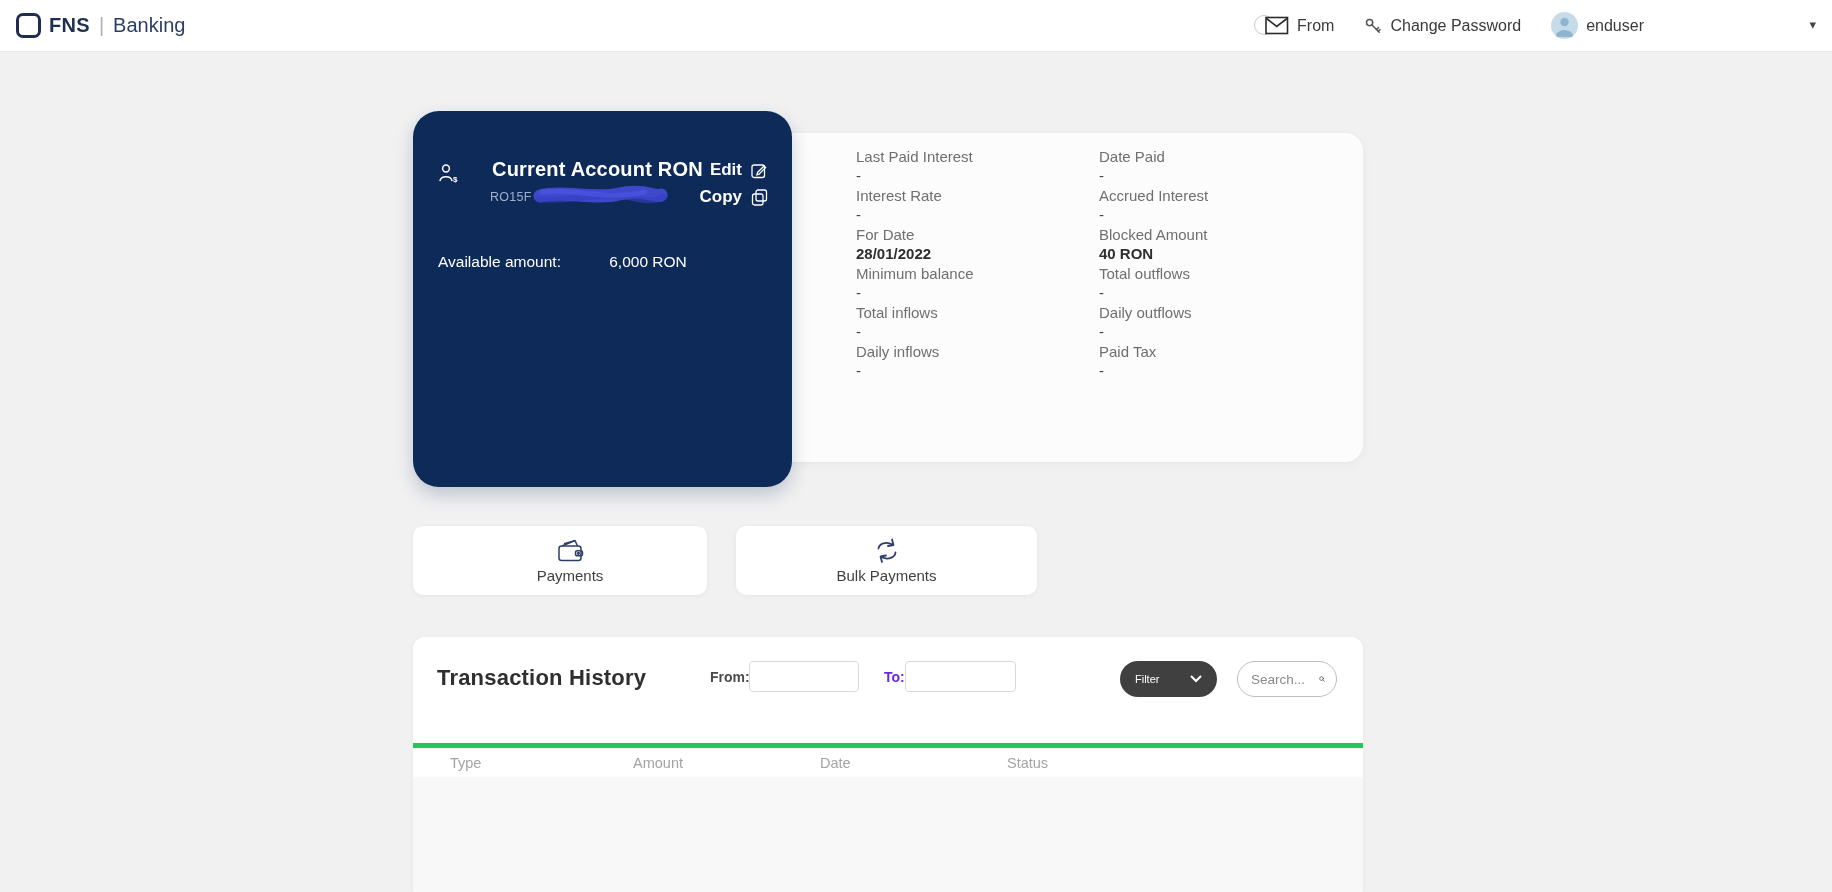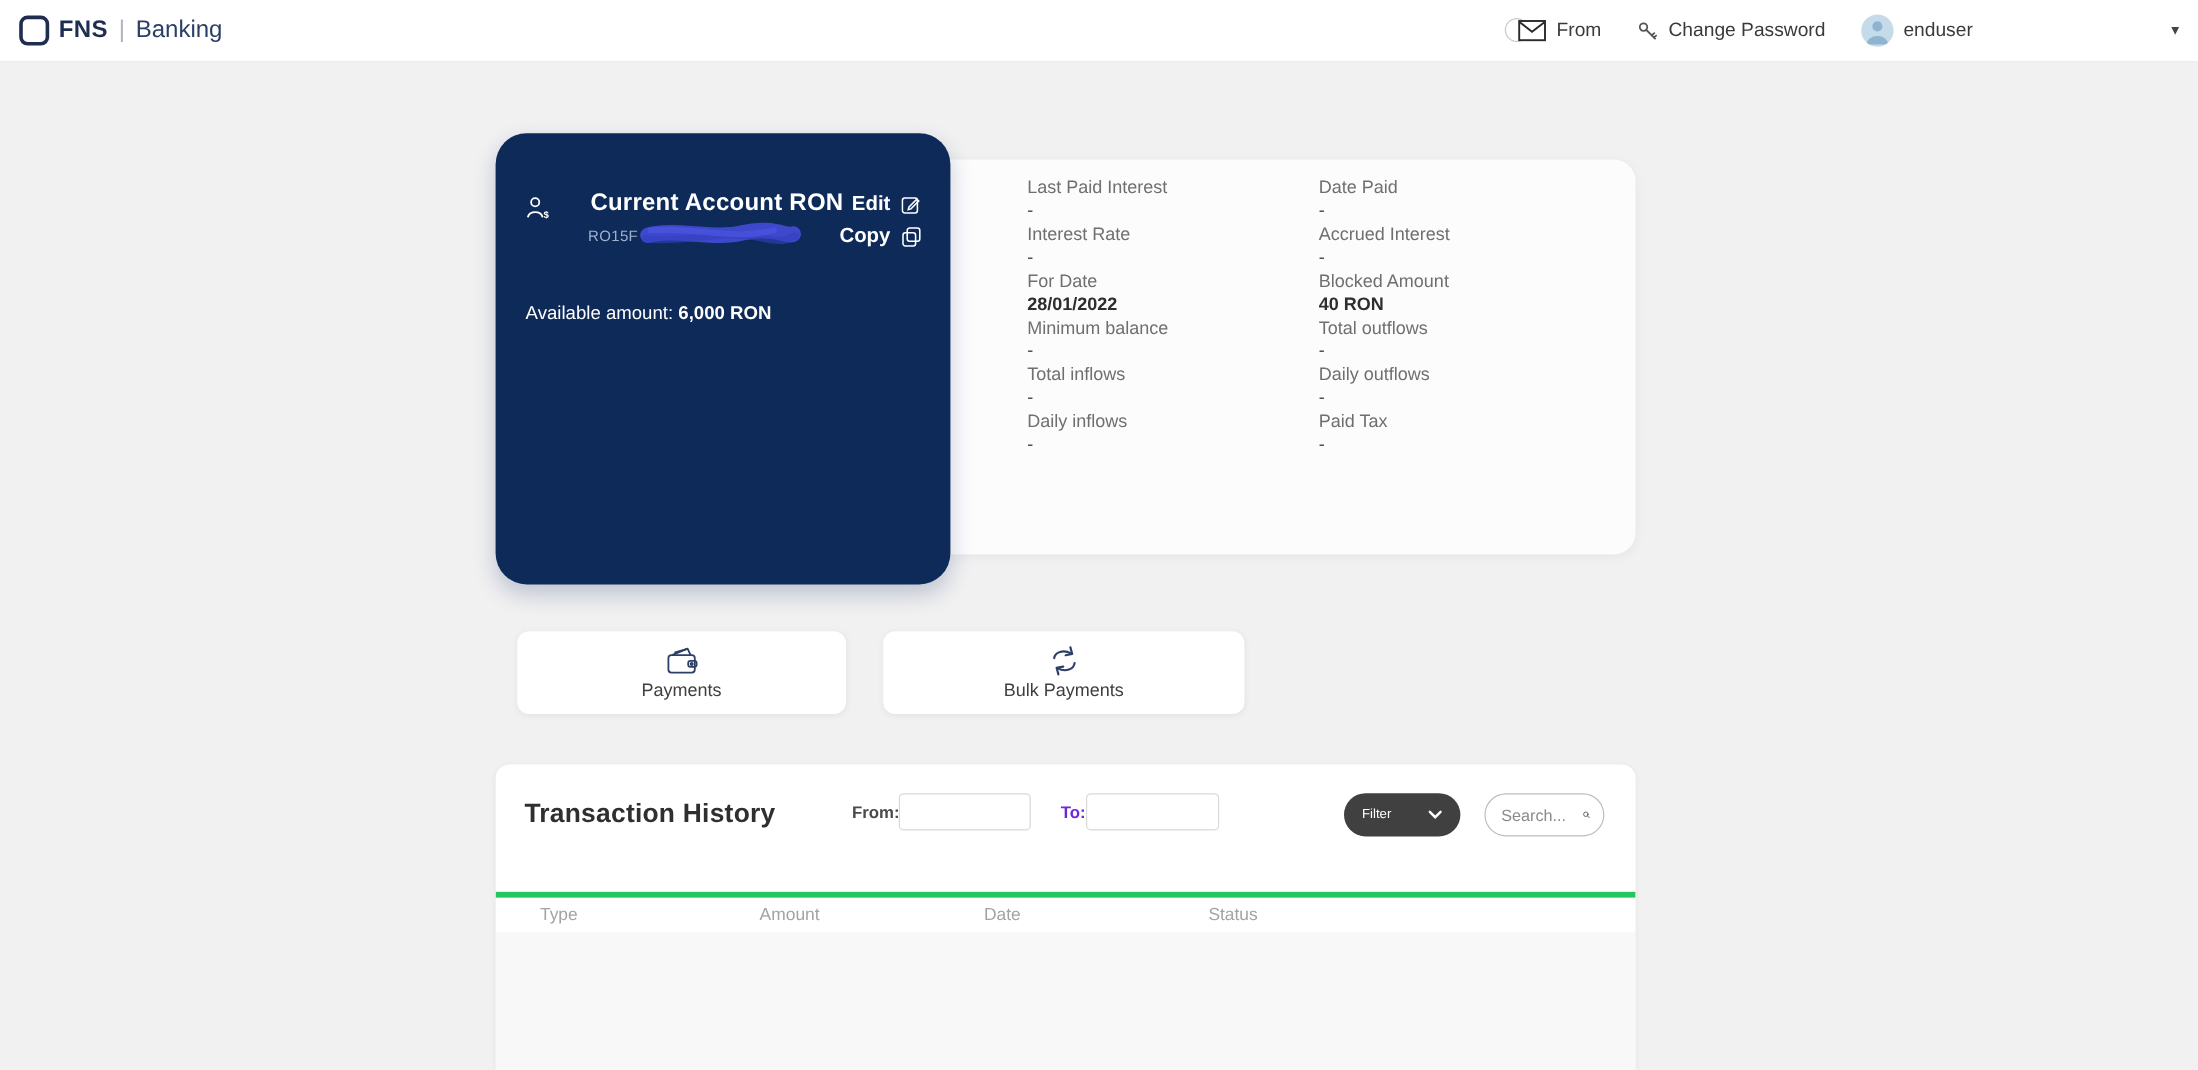--- a/index.html
+++ b/index.html
@@ -36,27 +36,27 @@
     border-radius:26px;z-index:2;box-shadow:0 8px 18px rgba(13,42,88,.22);color:#fff;}
   .ac-usericon{position:absolute;left:24px;top:52px;}
   .ac-title{position:absolute;left:79px;top:47px;font-size:20px;font-weight:bold;letter-spacing:.2px;}
   .ac-ibanrow{position:absolute;left:77px;top:76px;display:flex;align-items:center;}
   .ac-ibanprefix{font-size:12.5px;color:#9fb0cf;letter-spacing:.3px;}
   .ac-scribble{margin-left:1px;margin-top:-2px;}
   .ac-edit{position:absolute;right:24px;top:49px;display:flex;align-items:center;gap:9px;cursor:pointer;}
   .ac-copy{position:absolute;right:24px;top:76px;display:flex;align-items:center;gap:9px;cursor:pointer;}
   .ac-minilabel{font-size:17px;font-weight:bold;}
   .ac-available{position:absolute;left:25px;top:142px;font-size:15.5px;}
-  .ac-available b{font-weight:bold;}
+  .ac-available b{font-weight:normal;margin-left:44px;}
 
   
   .action-card{position:absolute;top:526px;height:69px;background:#ffffff;border-radius:10px;
     box-shadow:0 1px 5px rgba(0,0,0,.06);display:flex;flex-direction:column;align-items:center;
     justify-content:center;cursor:pointer;z-index:1;}
-  .action-card.c1{left:431px;width:274px;}
+  .action-card.c1{left:413px;width:274px;padding-left:20px;}
   .action-card.c2{left:736px;width:301px;}
   .action-label{font-size:15px;color:#3f3f3f;margin-top:3px;}
 
   
   .tx-card{position:absolute;left:413px;top:637px;width:950px;height:255px;background:#f8f8f9;
     border-radius:12px 12px 0 0;overflow:hidden;z-index:1;box-shadow:0 1px 5px rgba(0,0,0,.05);}
   .tx-top{position:relative;height:106px;background:#ffffff;}
   .tx-title{position:absolute;left:24px;top:28px;font-size:22px;font-weight:bold;color:#2f2f2f;letter-spacing:.2px;}
   .tx-fromlabel{position:absolute;left:297px;top:32px;font-size:14px;font-weight:bold;color:#4a4a4a;}
   .tx-frominput{position:absolute;left:336px;top:24px;width:110px;height:31px;border:1px solid #d9d9d9;

